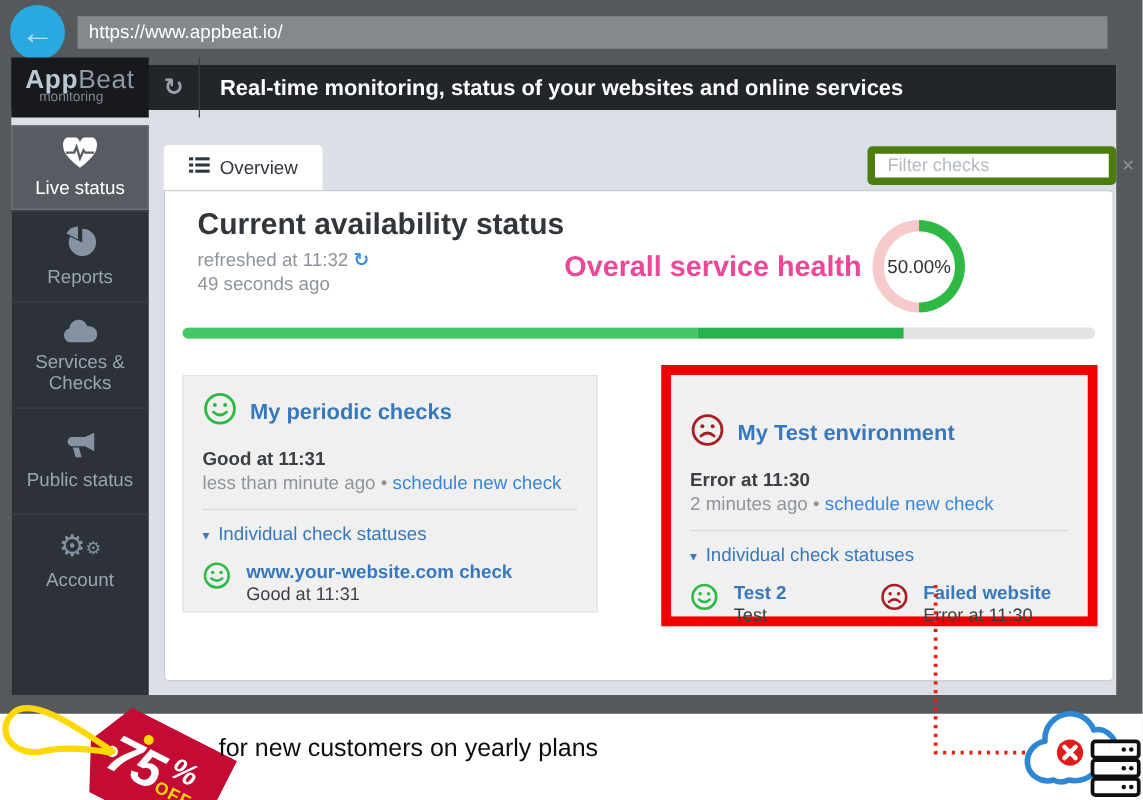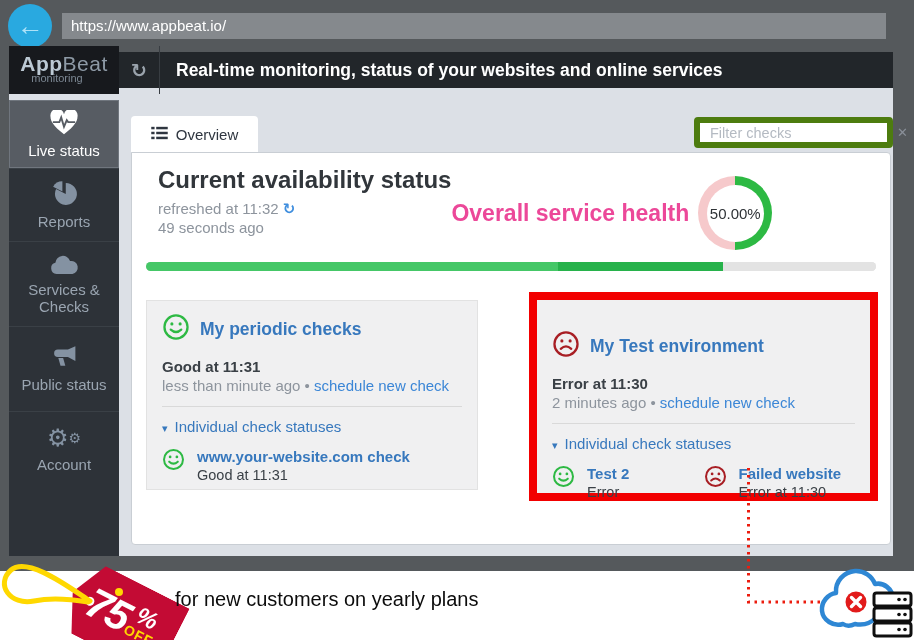--- a/index.html
+++ b/index.html
@@ -281,21 +281,21 @@
                 <span>
                   <svg width="23" height="23" viewBox="0 0 32 32">
                       <circle cx="16" cy="16" r="13.2" fill="none" stroke="#2db943" stroke-width="2.8"></circle>
                       <circle cx="11.3" cy="12.5" r="1.9" fill="#2db943"></circle>
                       <circle cx="20.7" cy="12.5" r="1.9" fill="#2db943"></circle>
                       <path d="M10 19 Q16 24.5 22 19" fill="none" stroke="#2db943" stroke-width="2.8" stroke-linecap="round"></path>
                     </svg>
                 </span>
                 <div>
                   <div class="check-name">Test 2</div>
-                  <div class="check-status">Error</div>
+                  <div class="check-status">Test</div>
                 </div>
               </div>
               <div class="check-row">
                 <span>
                   <svg width="23" height="23" viewBox="0 0 32 32">
                       <circle cx="16" cy="16" r="13.2" fill="none" stroke="#a81e24" stroke-width="2.8"></circle>
                       <circle cx="11.3" cy="12.5" r="1.9" fill="#a81e24"></circle>
                       <circle cx="20.7" cy="12.5" r="1.9" fill="#a81e24"></circle>
                       <path d="M10 21.5 Q16 16 22 21.5" fill="none" stroke="#a81e24" stroke-width="2.8" stroke-linecap="round"></path>
                     </svg>

